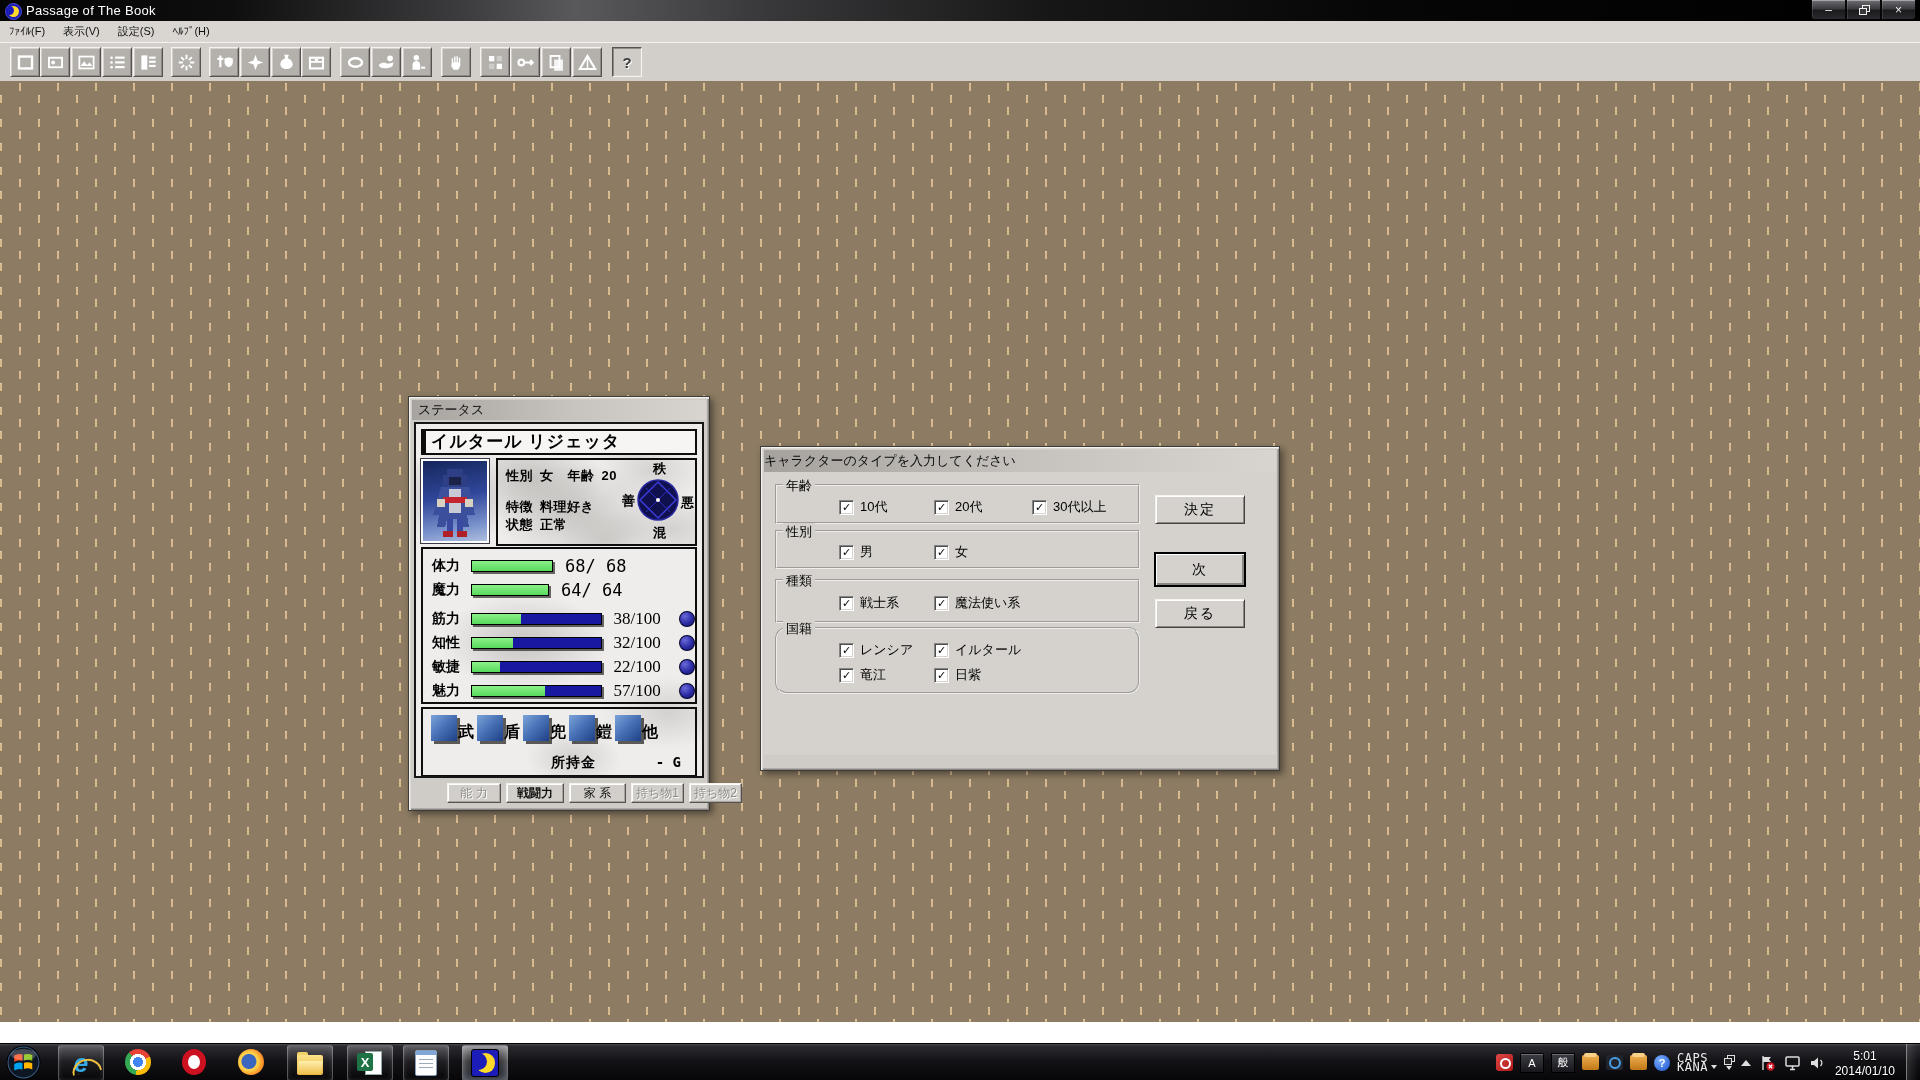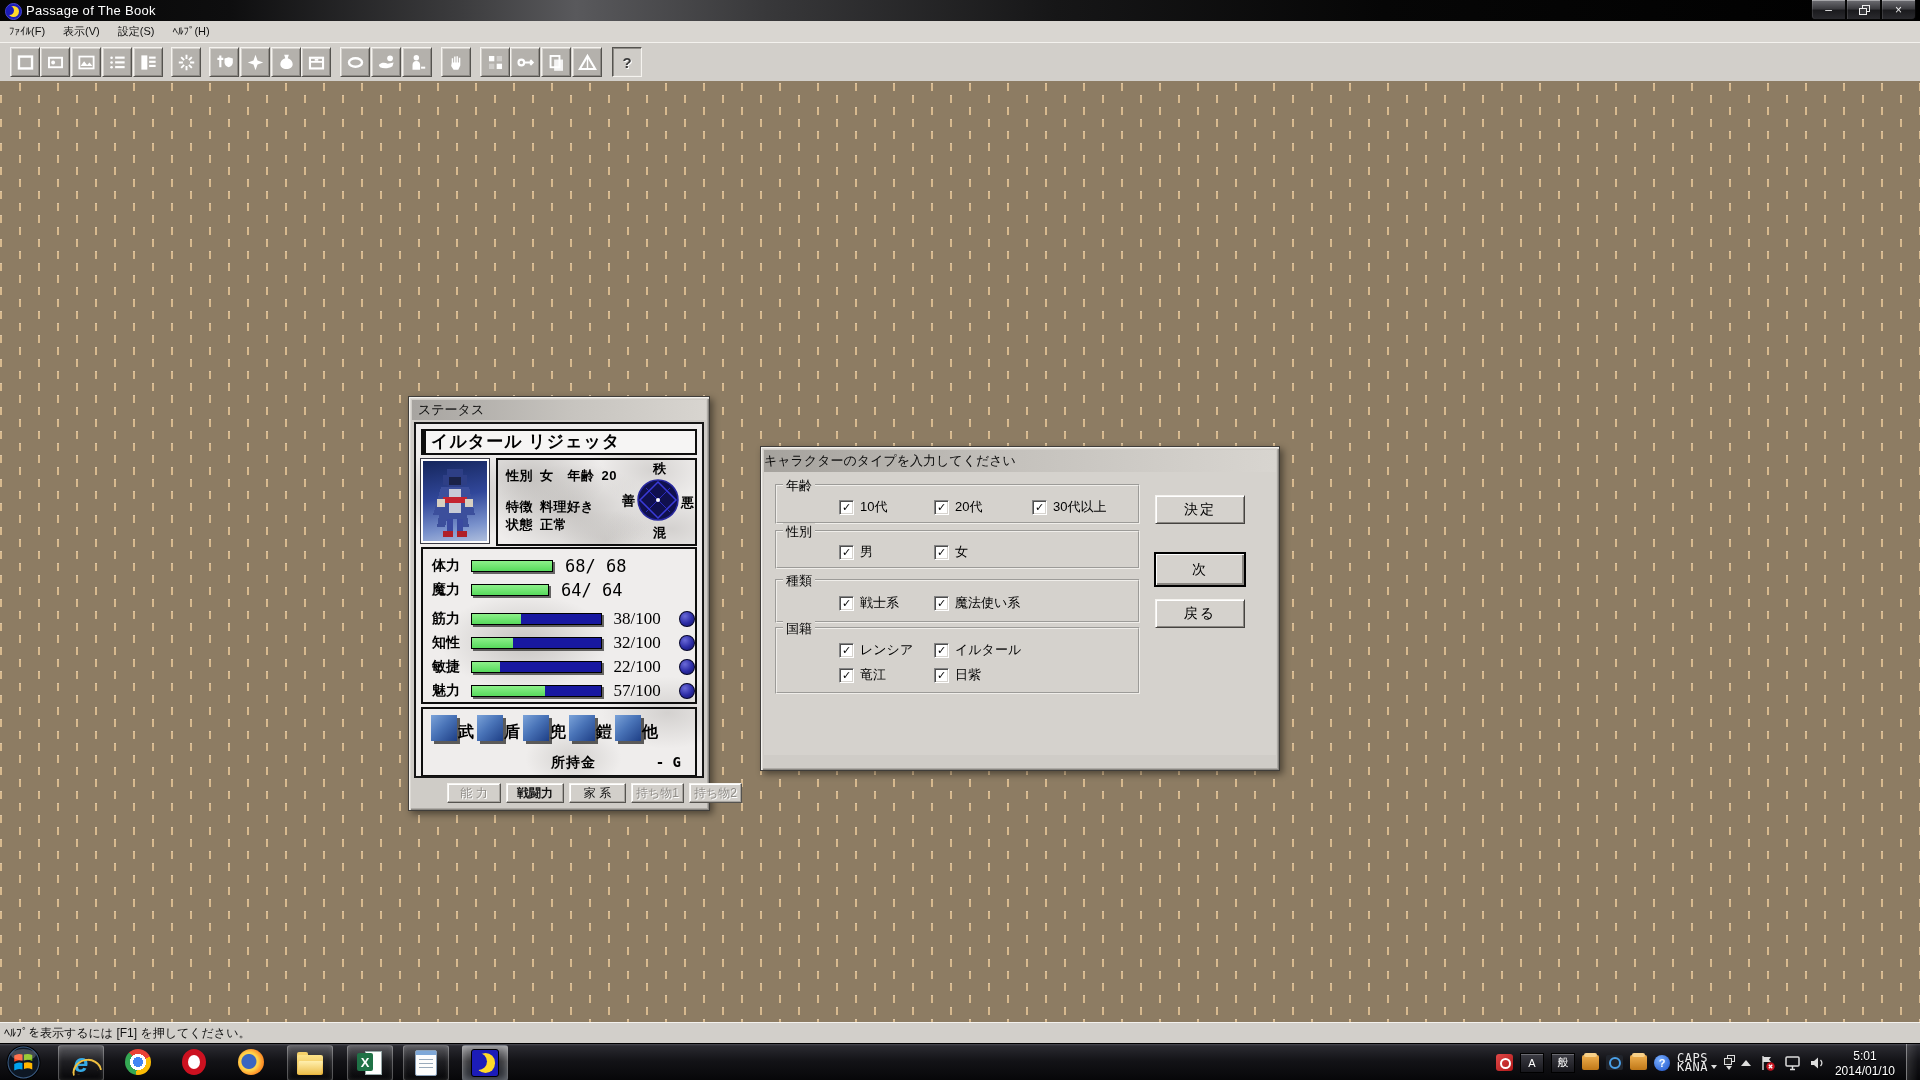--- a/index.html
+++ b/index.html
@@ -124,21 +124,21 @@
   
   .dlg{left:760px;top:365px;width:512px;height:317px;}
   .dlg-title{height:22px;line-height:22px;font-size:13px;color:#0a0a0a;
     background:linear-gradient(90deg,#a5a29d 0%,#c5c2bd 50%,#d8d5d0 100%);}
   .dlg-body{position:relative;height:283px;background:#d5d2cd;font-size:13px;color:#000;}
   .group{position:absolute;left:11px;width:361px;border:2px groove #f0eeea;border-radius:1px;}
   .glabel{position:absolute;top:-9px;left:6px;background:#d5d2cd;padding:0 3px;font-size:13px;}
   .g-age{top:12px;height:36px;}
   .g-gender{top:58px;height:35px;}
   .g-type{top:107px;height:40px;}
-  .g-nat{top:155px;height:63px;}
+  .g-nat{top:155px;height:63px;border-radius:12px;}
   .g-sort{top:232px;height:41px;}
   .optrow{position:absolute;display:flex;align-items:center;height:16px;}
   .opt{display:flex;align-items:center;flex:none;}
   .cb{width:13px;height:13px;background:#fff;border:1px solid;border-color:#848484 #fff #fff #848484;
     box-shadow:inset 1px 1px 0 #4e4e4e,inset -1px -1px 0 #d6d3ce;position:relative;flex:none;}
   .cb::after{content:"";position:absolute;left:2px;top:1px;font-size:11px;font-weight:bold;color:#000;line-height:11px;}
   .cb.on::after{content:"✓";}
   .rad{width:12px;height:12px;border-radius:50%;background:#fff;border:1px solid #848484;
     box-shadow:inset 1px 1px 1px #555;position:relative;flex:none;}
   .rad.sel::after{content:"";position:absolute;left:3px;top:3px;width:4px;height:4px;border-radius:50%;background:#000;}
@@ -568,23 +568,20 @@
         </div>
 
 
         <div class="dbtn b1">決定</div>
         <div class="dbtn b2 default">次</div>
         <div class="dbtn b3">戻る</div>
       </div>
     </div>
   </div>
 
-  <div class="statusbar">
-    <span>ﾍﾙﾌﾟを表示するには [F1] を押してください。</span>
-  </div>
 
   <div class="taskbar">
     <div class="startorb">
       <svg viewBox="0 0 34 34">
         <circle cx="17" cy="17" r="16" fill="#0d1724" stroke="#000"></circle>
         <circle cx="17" cy="17" r="15" fill="none" stroke="#3a5a80" stroke-width="1"></circle>
         <path d="M8 16.2c2.6-1.6 5.2-1.9 8-.9v-6c-2.8-1-5.4-.7-8 .9z" fill="#ff4a1d"></path>
         <path d="M17.5 15c2.8-.9 5.4-.7 8 .6V9.8c-2.6-1.3-5.2-1.5-8-.6z" fill="#7ebb00"></path>
         <path d="M8 18.4c2.6-1.6 5.2-1.9 8-.9v6.3c-2.8-1-5.4-.7-8 .9z" fill="#00a3ee"></path>
         <path d="M17.5 17.2c2.8-.9 5.4-.7 8 .6v6c-2.6-1.3-5.2-1.5-8-.6z" fill="#ffb700"></path>

